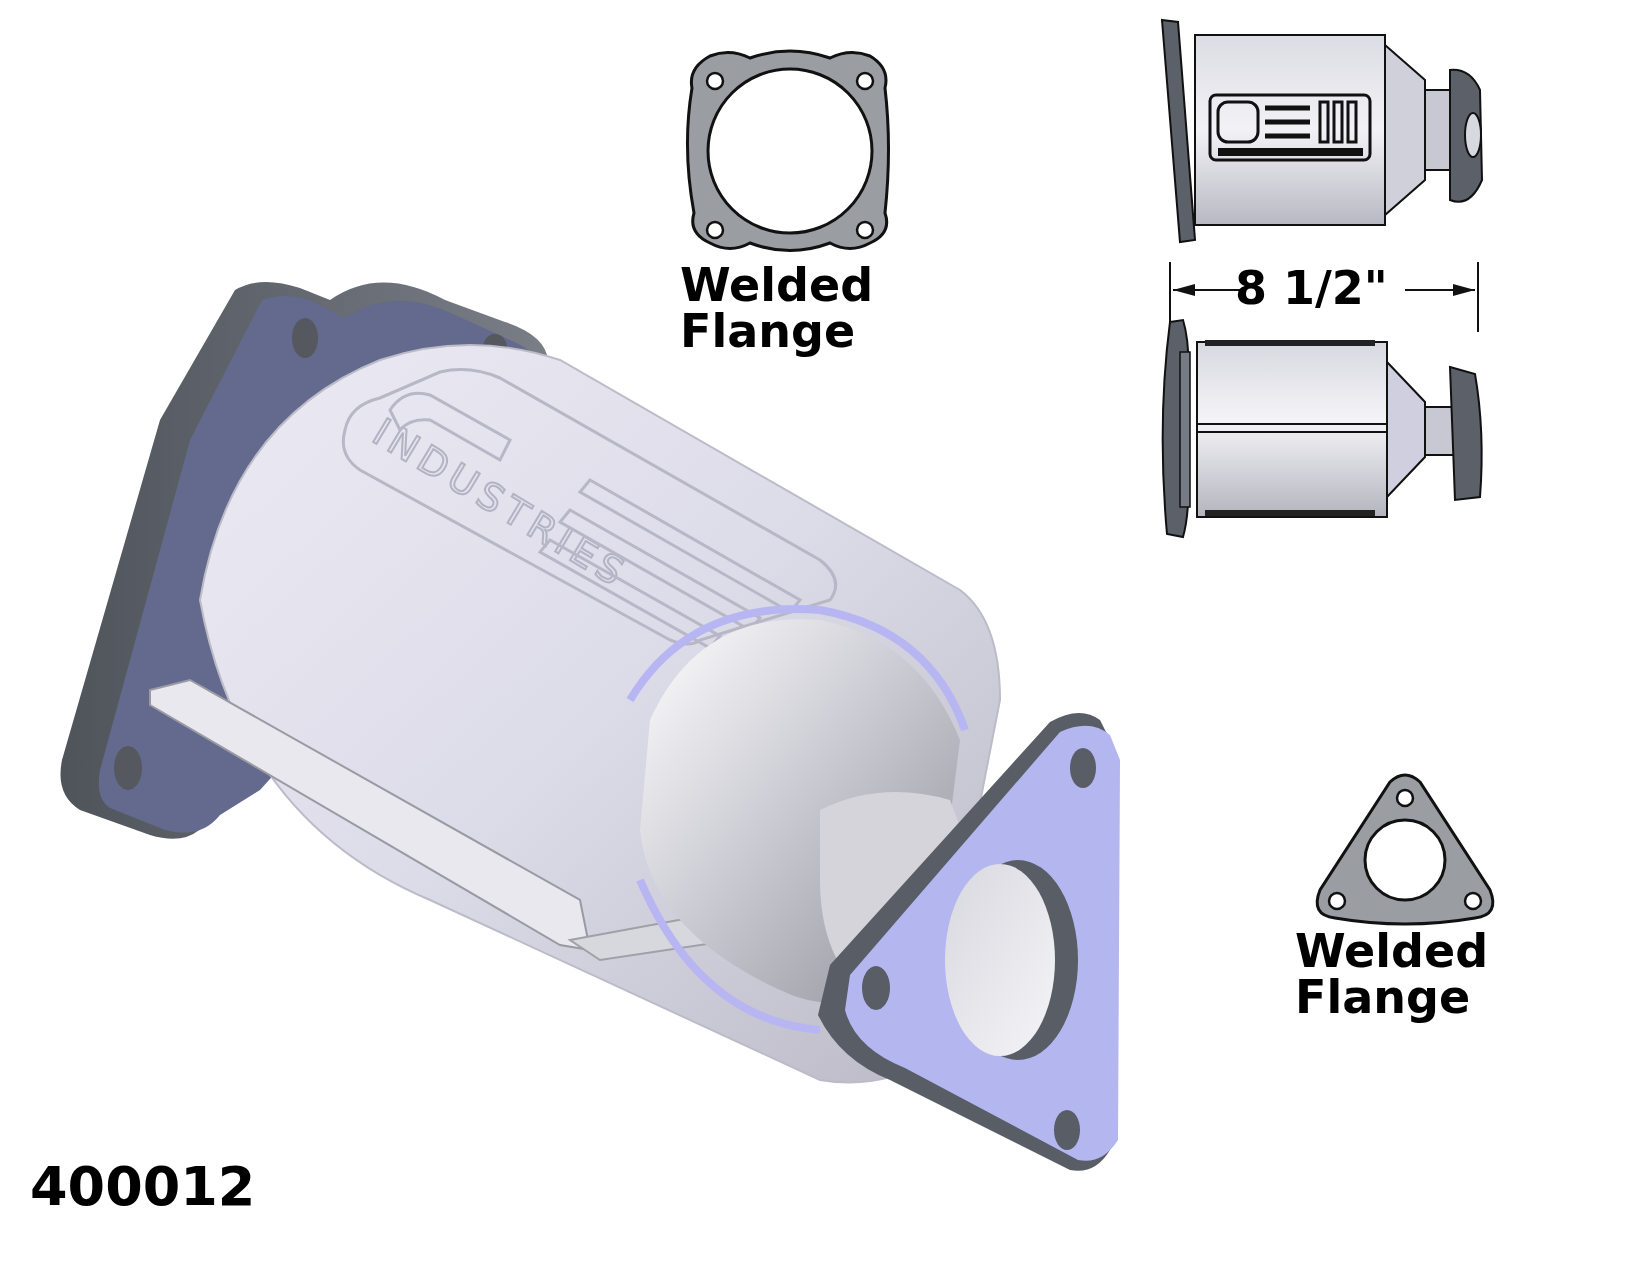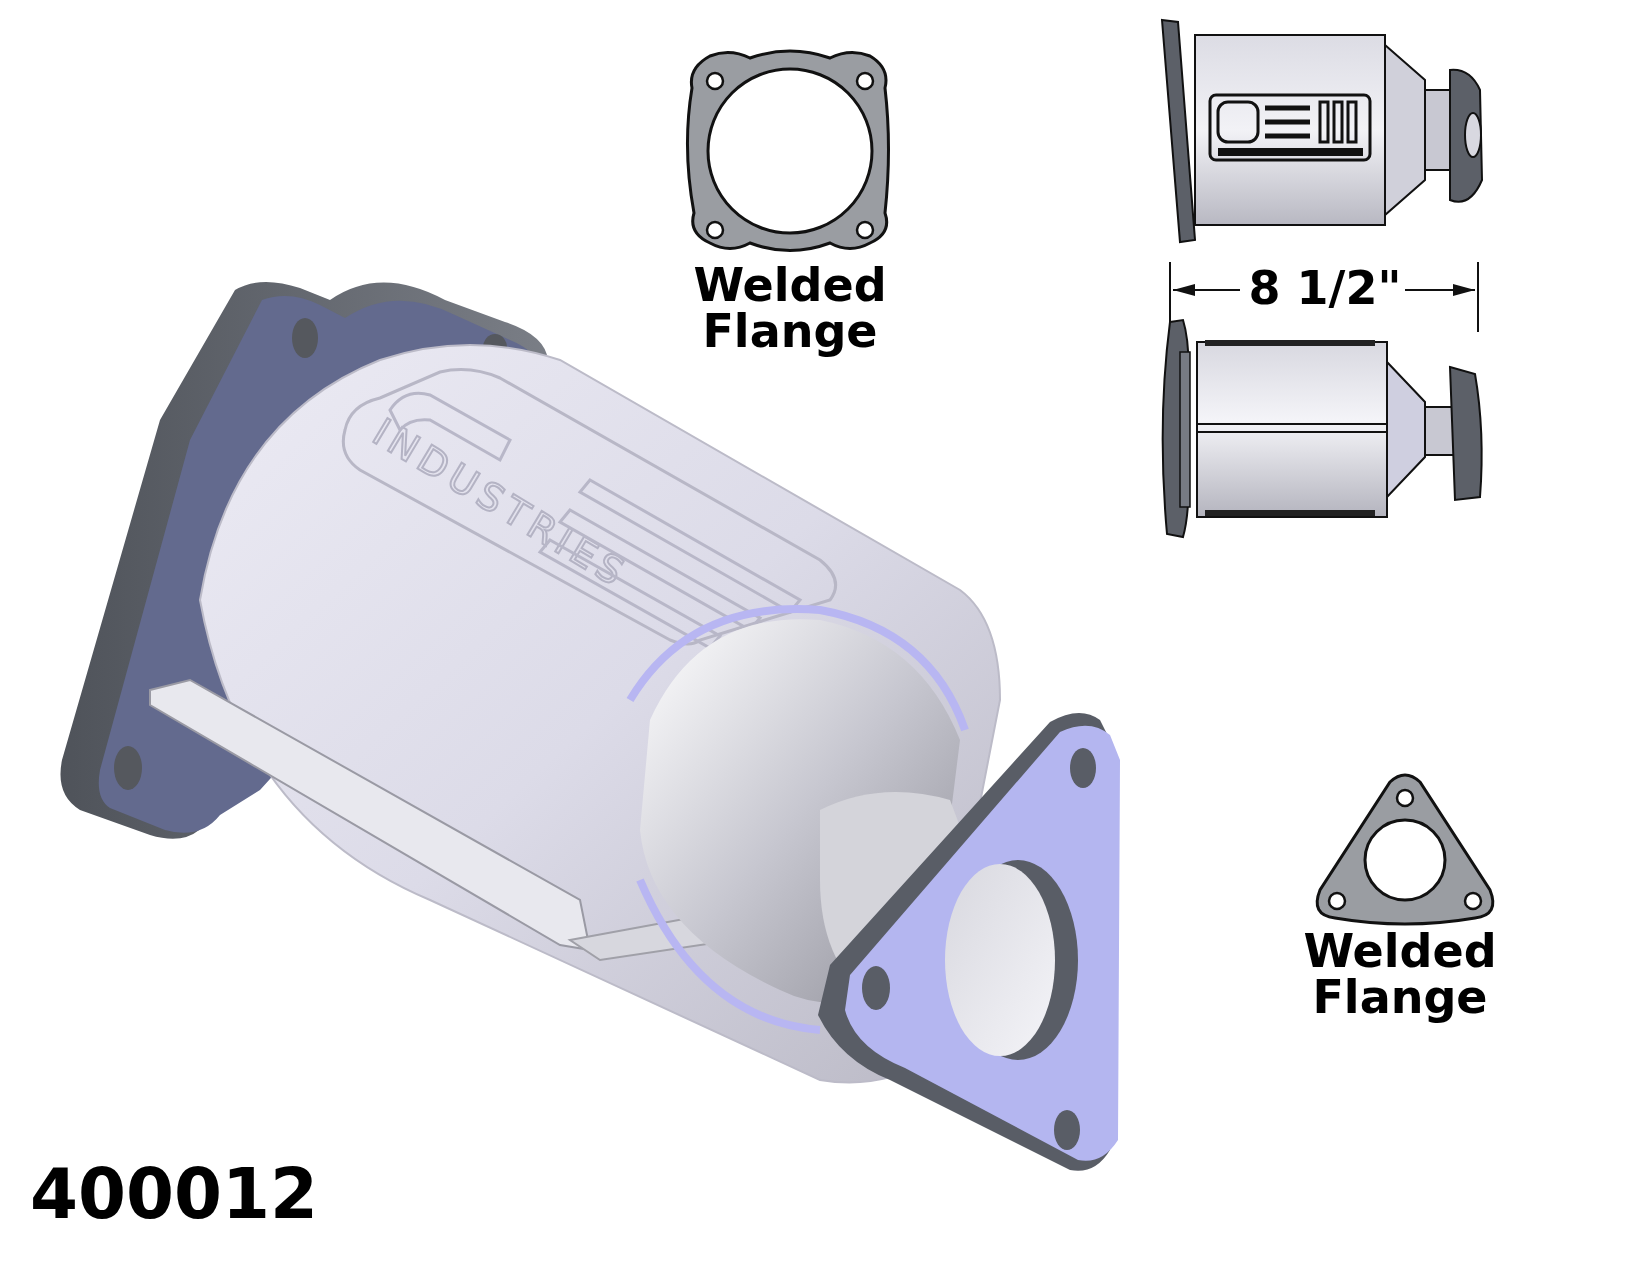--- a/index.html
+++ b/index.html
@@ -1,21 +1,21 @@
 <!DOCTYPE html>
 <html><head>
 <meta charset="utf-8">
 <style>
   html, body { margin: 0; padding: 0; background: #ffffff; }
   body { width: 1650px; height: 1275px; position: relative; overflow: hidden;
          font-family: "DejaVu Sans", sans-serif; }
   .label { position: absolute; font-family: "DejaVu Sans", sans-serif; font-weight: bold;
-           color: #000; text-align: center; line-height: 1.0; }
+           color: #000; line-height: 1.0; }
   .flange-label { font-size: 46px; }
-  .part-number { font-size: 69px; font-weight: bold; left: 30px; top: 1160px; letter-spacing: 0px; }
+  .part-number { font-size: 54px; font-weight: bold; left: 30px; top: 1160px; letter-spacing: 0px; }
   .dim-text { font-size: 46px; }
   svg { position: absolute; overflow: visible; }
 </style>
 </head>
 <body>
 
 <svg width="1650" height="1275" viewBox="0 0 1650 1275" style="left:0;top:0;">
   <defs>
     <linearGradient id="bodyGrad" x1="0" y1="0" x2="1" y2="1">
       <stop offset="0" stop-color="#ecebf4"></stop>

